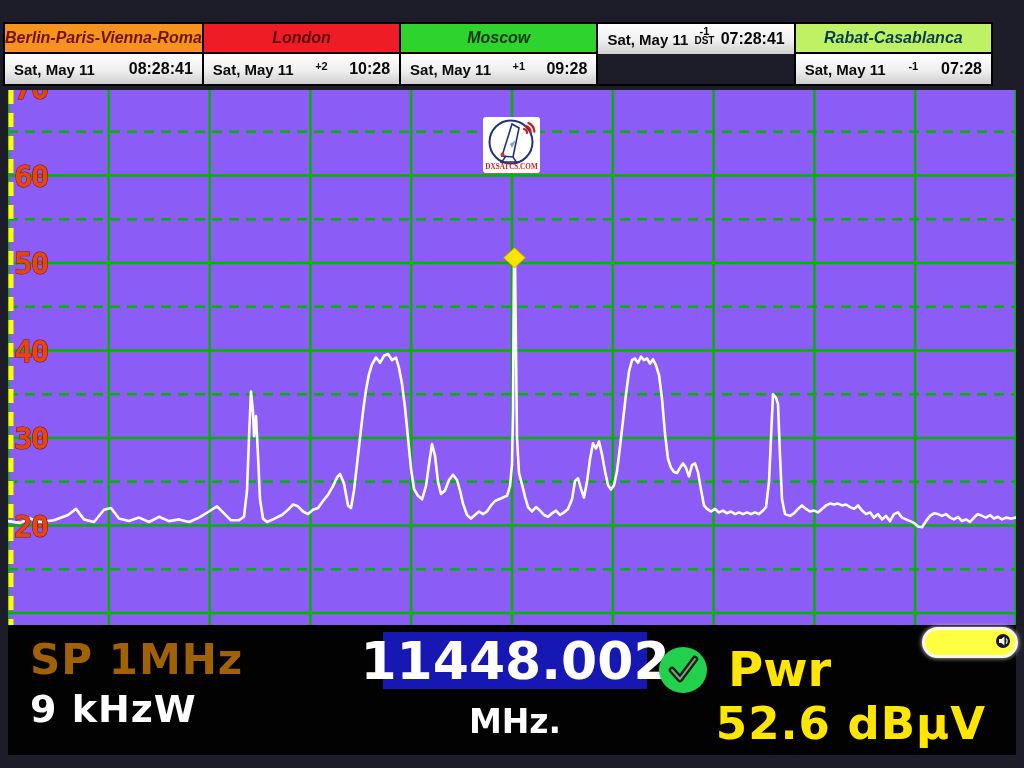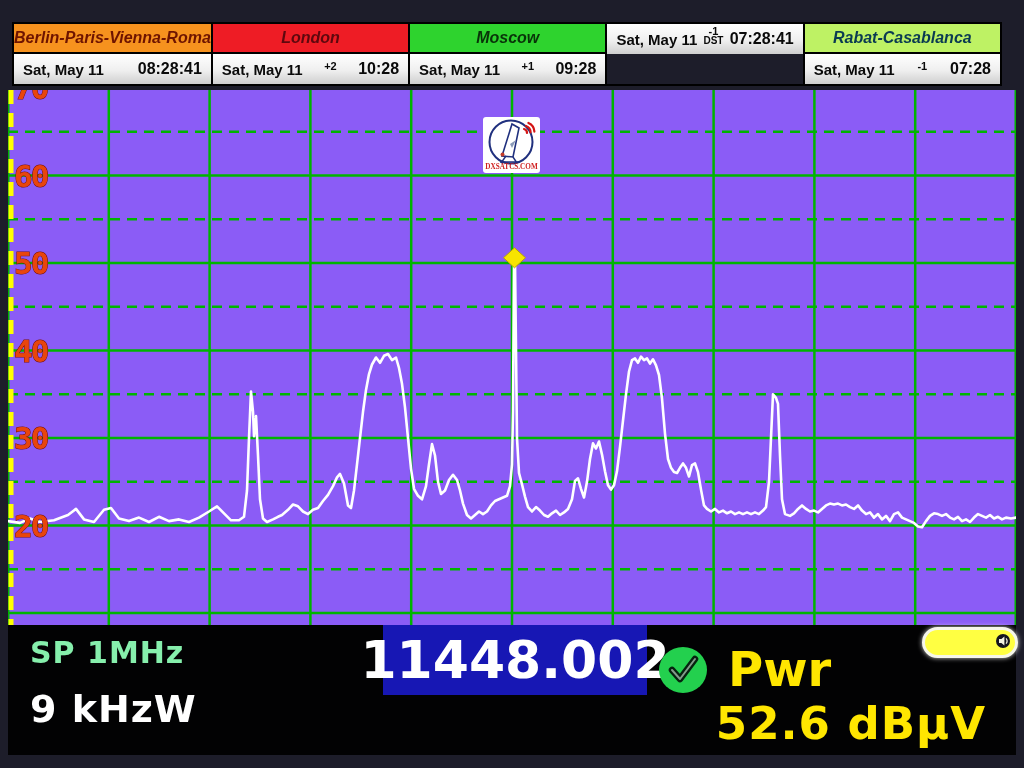--- a/index.html
+++ b/index.html
@@ -1,42 +1,42 @@
 <!DOCTYPE html>
 <html><head>
 <meta charset="utf-8">
 <style>
   html,body{margin:0;padding:0;background:#101018;}
   .frame{position:relative;width:1024px;height:768px;background:#1d1d2a;overflow:hidden;
          font-family:"Liberation Sans",sans-serif;}
   
-  .clockbar{position:absolute;left:12px;top:22px;width:988px;height:64px;display:flex;}
+  .clockbar{position:absolute;left:3px;top:22px;width:988px;height:64px;display:flex;}
   .clock-panel{flex:1 1 0;display:flex;flex-direction:column;border:2px solid #000;margin-right:-2px;}
   .clock-head{height:28px;display:flex;align-items:center;justify-content:center;
               font-size:16px;font-weight:bold;font-style:italic;border-bottom:2px solid #000;
               white-space:nowrap;overflow:hidden;}
   .clock-row{height:30px;display:flex;align-items:center;justify-content:space-between;
              padding:0 9px;background:linear-gradient(#ffffff,#efefef 55%,#cfcfcf);
              font-size:15px;font-weight:bold;color:#0a0a0a;white-space:nowrap;}
   .clock-date{letter-spacing:0px;}
   .clock-offset{display:flex;flex-direction:column;align-items:center;line-height:9px;
                 font-size:11px;font-weight:bold;margin-top:-6px;}
   .off-sup{font-size:11px;}
   .off-dst{font-size:10px;letter-spacing:0px;}
   .clock-time{font-size:16px;}
   
   .spectrum{position:absolute;left:8px;top:90px;width:1008px;height:535px;background:#8b5cf6;}
   .spectrum svg{display:block;}
   .logo{position:absolute;left:475px;top:27px;width:43px;height:56px;}
   
   .bottombar{position:absolute;left:8px;top:625px;width:1008px;height:130px;background:#020203;
              font-family:"DejaVu Sans","Liberation Sans",sans-serif;}
-  .sp-label{position:absolute;left:22px;top:10px;font-size:30px;font-weight:bold;color:#86efac;letter-spacing:1px;}
+  .sp-label{position:absolute;left:22px;top:10px;font-size:42px;font-weight:bold;color:#a16207;letter-spacing:1px;}
   .bw-label{position:absolute;left:22px;top:62px;font-size:38px;font-weight:bold;color:#fff;letter-spacing:1px;}
-  .freq-box{position:absolute;left:375px;top:0;width:264px;height:70px;background:#1717b4;
+  .freq-box{position:absolute;left:375px;top:7px;width:264px;height:57px;background:#1717b4;
             display:flex;align-items:center;justify-content:center;
             font-size:52px;font-weight:bold;color:#fff;letter-spacing:0px;}
   .mhz-label{position:absolute;left:375px;top:77px;width:264px;text-align:center;
              font-size:33px;font-weight:bold;color:#fff;}
   .check-wrap{position:absolute;left:650px;top:21px;width:50px;height:48px;}
   .pwr-label{position:absolute;left:720px;top:16px;font-size:48px;font-weight:bold;color:#ffe600;}
   .pwr-value{position:absolute;right:30px;top:64px;font-size:45px;font-weight:bold;color:#ffe600;letter-spacing:1px;margin-top:8px;}
   .toggle{position:absolute;left:914px;top:2px;width:90px;height:25px;background:#ffff42;
           border:3px solid #f6f6ea;border-radius:16px;box-shadow:0 0 5px rgba(255,255,255,.8);}
   .toggle-ic{position:absolute;right:4px;top:3px;}
@@ -150,20 +150,21 @@
         <circle cx="19.5" cy="37.5" r="2" fill="#c23b2a"></circle>
         <text x="28.5" y="51.5" text-anchor="middle" font-family="Liberation Serif, serif" font-size="7.2" font-weight="bold" fill="#cf1f1f">DXSATCS.COM</text>
       </svg>
     </div>
   </div>
 
   <div class="bottombar">
     <div class="sp-label">SP 1MHz</div>
     <div class="bw-label">9 kHzW</div>
     <div class="freq-box">11448.002</div>
+    <div class="mhz-label">MHz.</div>
     <div class="check-wrap">
       <svg width="50" height="48" viewBox="0 0 50 48">
         <ellipse cx="25" cy="24" rx="24" ry="23" fill="#23d04e"></ellipse>
         <path d="M14 24 L22 33 L37 13" fill="none" stroke="#06220f" stroke-width="6.5" stroke-linecap="round" stroke-linejoin="round"></path>
         <path d="M14 24 L22 33 L37 13" fill="none" stroke="#eafff0" stroke-width="2" stroke-linecap="round" stroke-linejoin="round" opacity="0.55"></path>
       </svg>
     </div>
     <div class="pwr-label">Pwr</div>
     <div class="pwr-value">52.6 dBµV</div>
     <div class="toggle">

